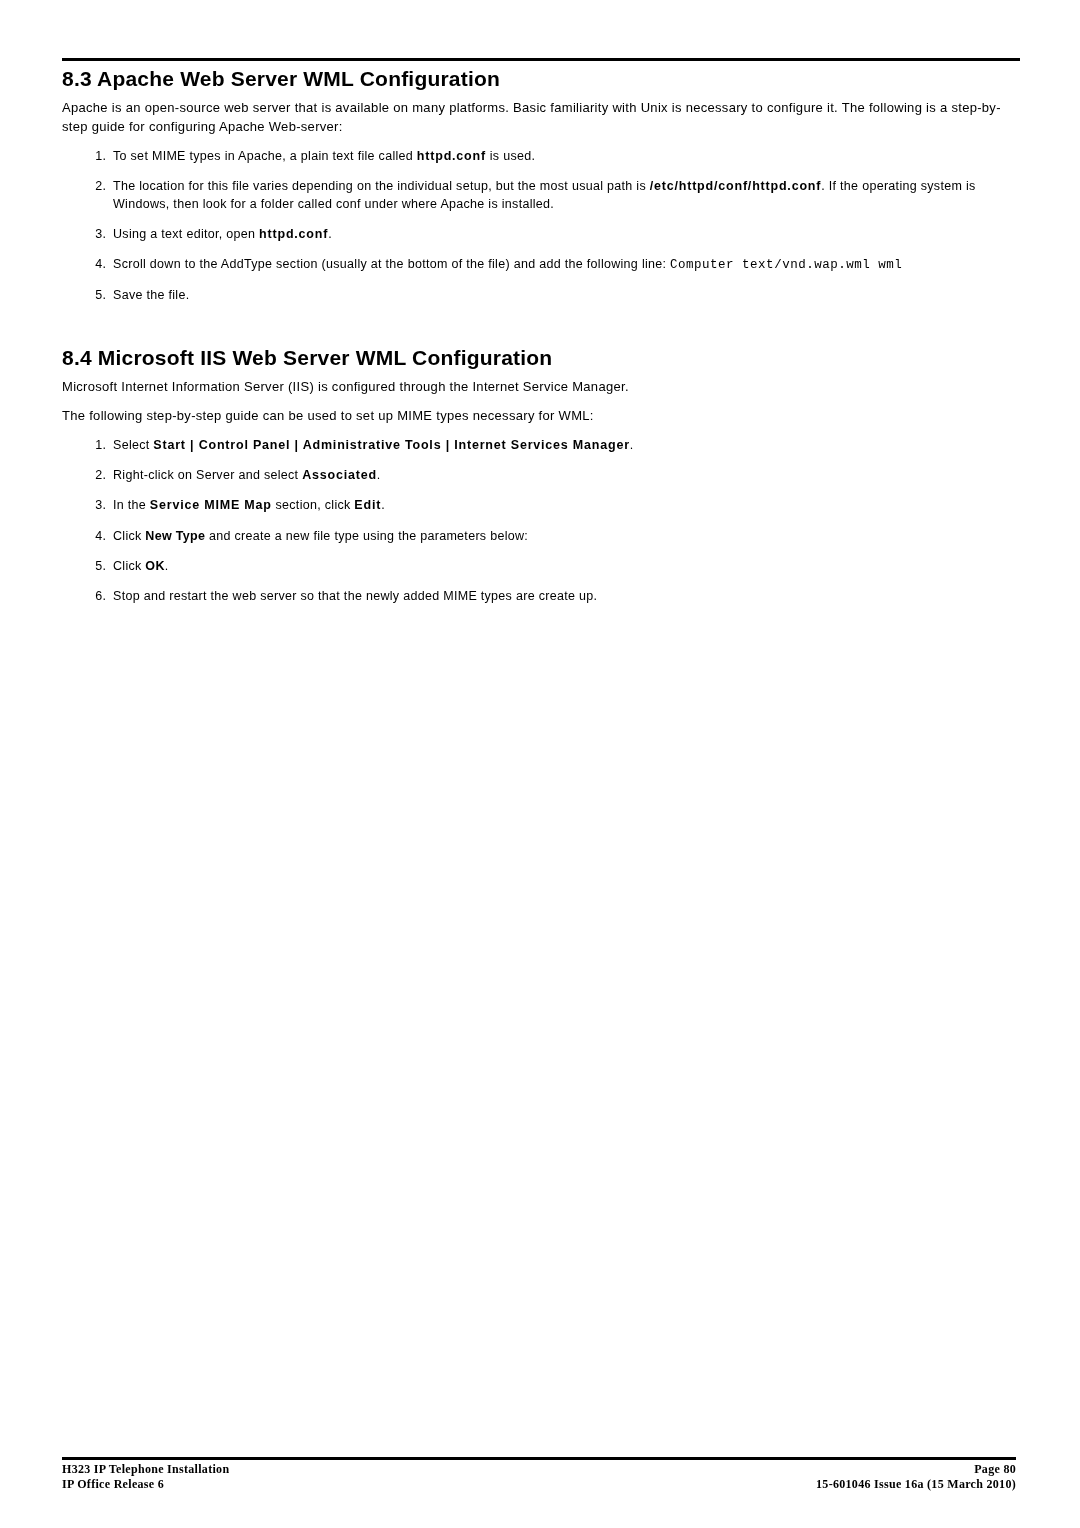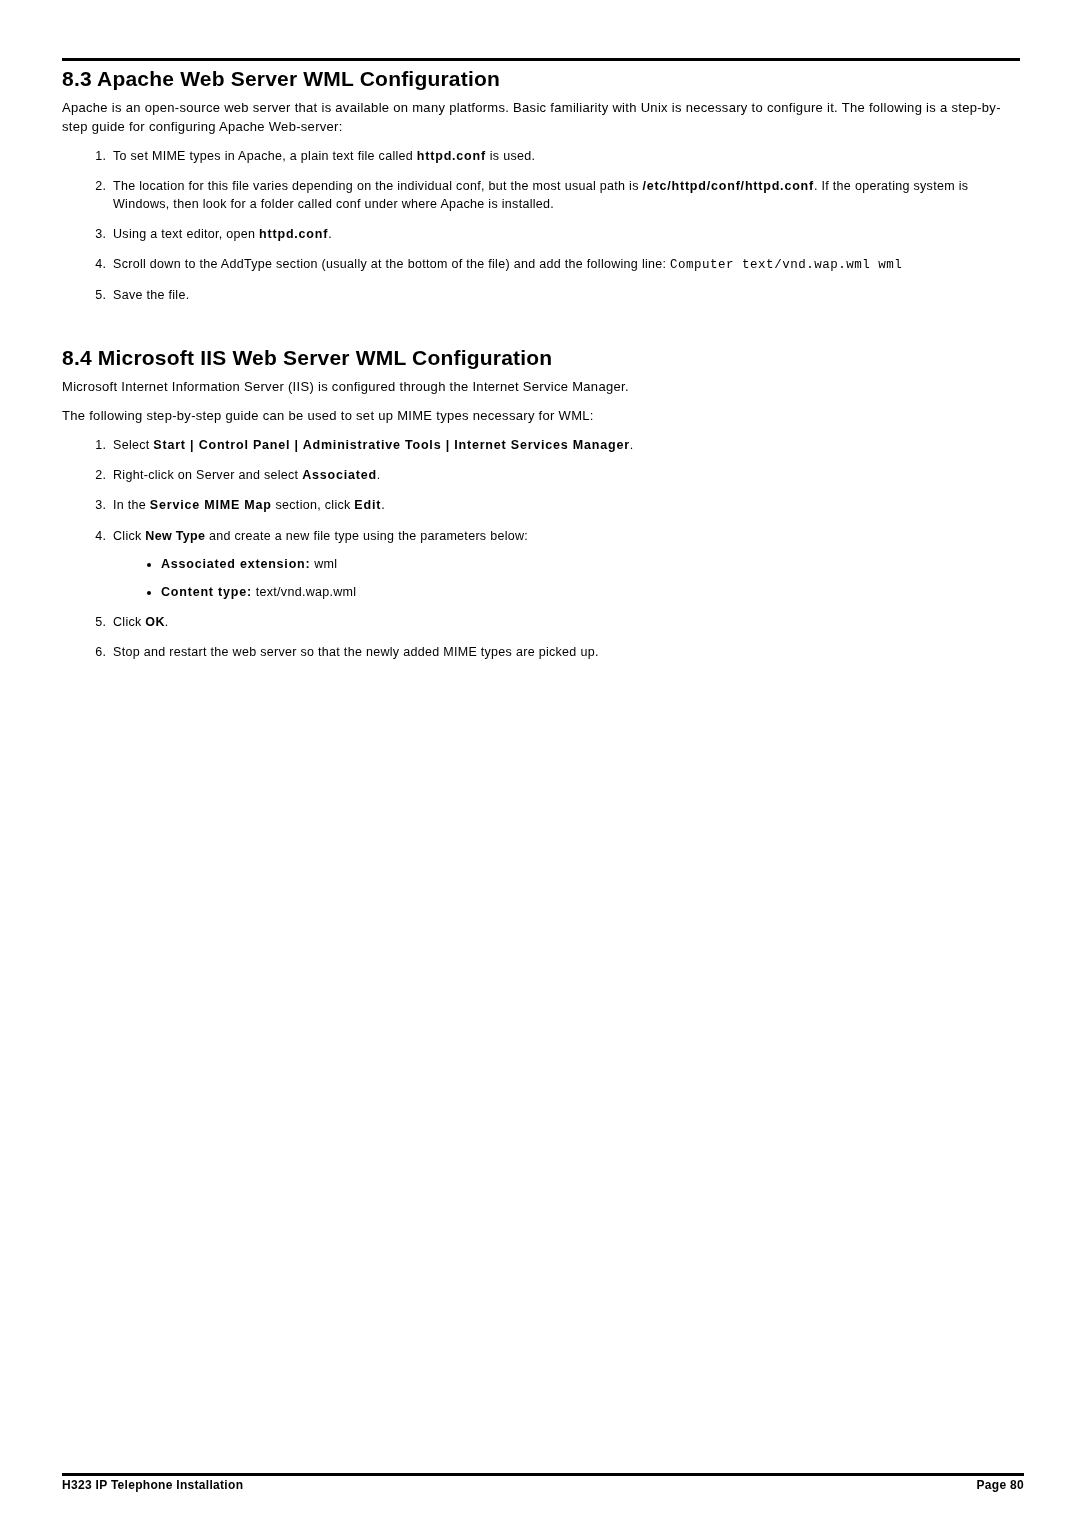--- a/index.html
+++ b/index.html
@@ -66,21 +66,22 @@
       font-size: 12.5px;
       letter-spacing: 0.5px;
     }
     .section-gap {
       height: 30px;
     }
     .footer {
       position: absolute;
       bottom: 36px;
       left: 62px;
-      right: 56px;
+      right: 64px;
+      font-family: Liberation Serif, serif;
     }
     .footer-rule {
       border-top: 3px solid #000;
       margin-bottom: 2px;
     }
     .footer-row {
       display: flex;
       justify-content: space-between;
       font-size: 12px;
       font-weight: bold;
@@ -93,21 +94,21 @@
 <div class="top-rule"></div>
 
 <h2 class="section-title">8.3 Apache Web Server WML Configuration</h2>
 <p class="body-text">Apache is an open-source web server that is available on many platforms. Basic familiarity with Unix is necessary to configure it. The following is a step-by-step guide for configuring Apache Web-server:</p>
 
 <ol class="main-list">
   <li>
     <span>To set MIME types in Apache, a plain text file called </span><span class="bold-span">httpd.conf</span><span> is used.</span>
   </li>
   <li>
-    <span>The location for this file varies depending on the individual conf, but the most usual path is </span><span class="bold-span">/etc/httpd/conf/httpd.conf</span><span>. If the operating system is Windows, then look for a folder called conf under where Apache is installed.</span>
+    <span>The location for this file varies depending on the individual setup, but the most usual path is </span><span class="bold-span">/etc/httpd/conf/httpd.conf</span><span>. If the operating system is Windows, then look for a folder called conf under where Apache is installed.</span>
   </li>
   <li>
     <span>Using a text editor, open </span><span class="bold-span">httpd.conf</span><span>.</span>
   </li>
   <li>
     <span>Scroll down to the AddType section (usually at the bottom of the file) and add the following line: </span><code class="inline-code">Computer text/vnd.wap.wml wml</code>
   </li>
   <li>
     <span>Save the file.</span>
   </li>
@@ -124,36 +125,32 @@
     <span>Select </span><span class="bold-span">Start | Control Panel | Administrative Tools | Internet Services Manager</span><span>.</span>
   </li>
   <li>
     <span>Right-click on Server and select </span><span class="bold-span">Associated</span><span>.</span>
   </li>
   <li>
     <span>In the </span><span class="bold-span">Service MIME Map</span><span> section, click </span><span class="bold-span">Edit</span><span>.</span>
   </li>
   <li>
     <span>Click </span><span class="bold-span-narrow">New Type</span><span> and create a new file type using the parameters below:</span>
-    <ul class="bullet-list">
-      <li>
-        <span class="bold-span">Associated extension:</span><span> wml</span>
-      </li>
-      <li>
-        <span class="bold-span">Content type:</span><span> text/vnd.wap.wml</span>
-      </li>
-    </ul>
   </li>
   <li>
     <span>Click </span><span class="bold-span-narrow">OK</span><span>.</span>
   </li>
   <li>
-    <span>Stop and restart the web server so that the newly added MIME types are picked up.</span>
+    <span>Stop and restart the web server so that the newly added MIME types are create up.</span>
   </li>
 </ol>
 
 <div class="footer">
   <div class="footer-rule"></div>
   <div class="footer-row">
     <span>H323 IP Telephone Installation</span>
     <span>Page 80</span>
   </div>
+  <div class="footer-row">
+    <span>IP Office Release 6</span>
+    <span>15-601046 Issue 16a (15 March 2010)</span>
+  </div>
 </div>
 
 </body></html>

